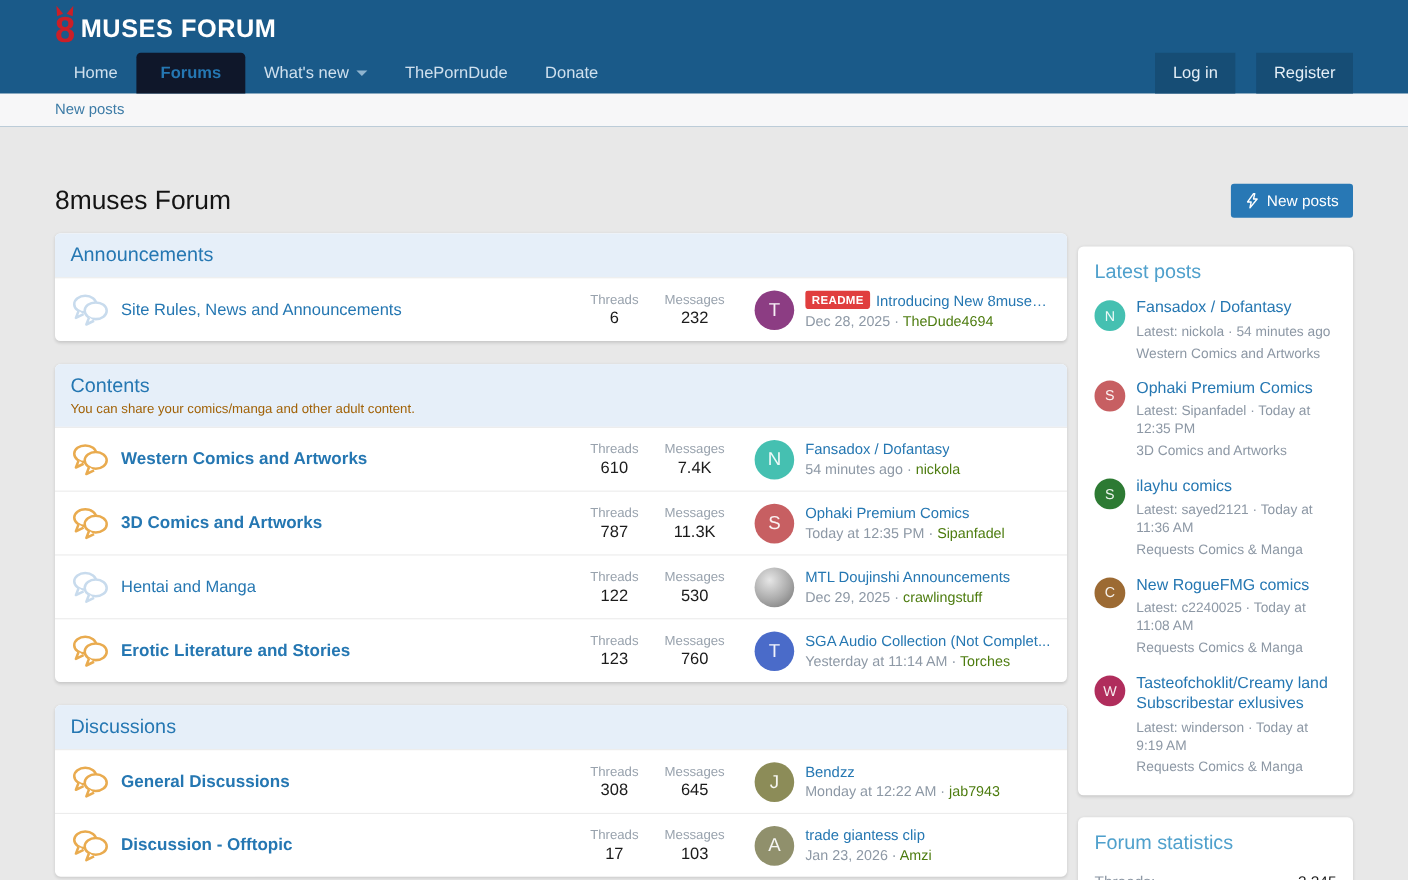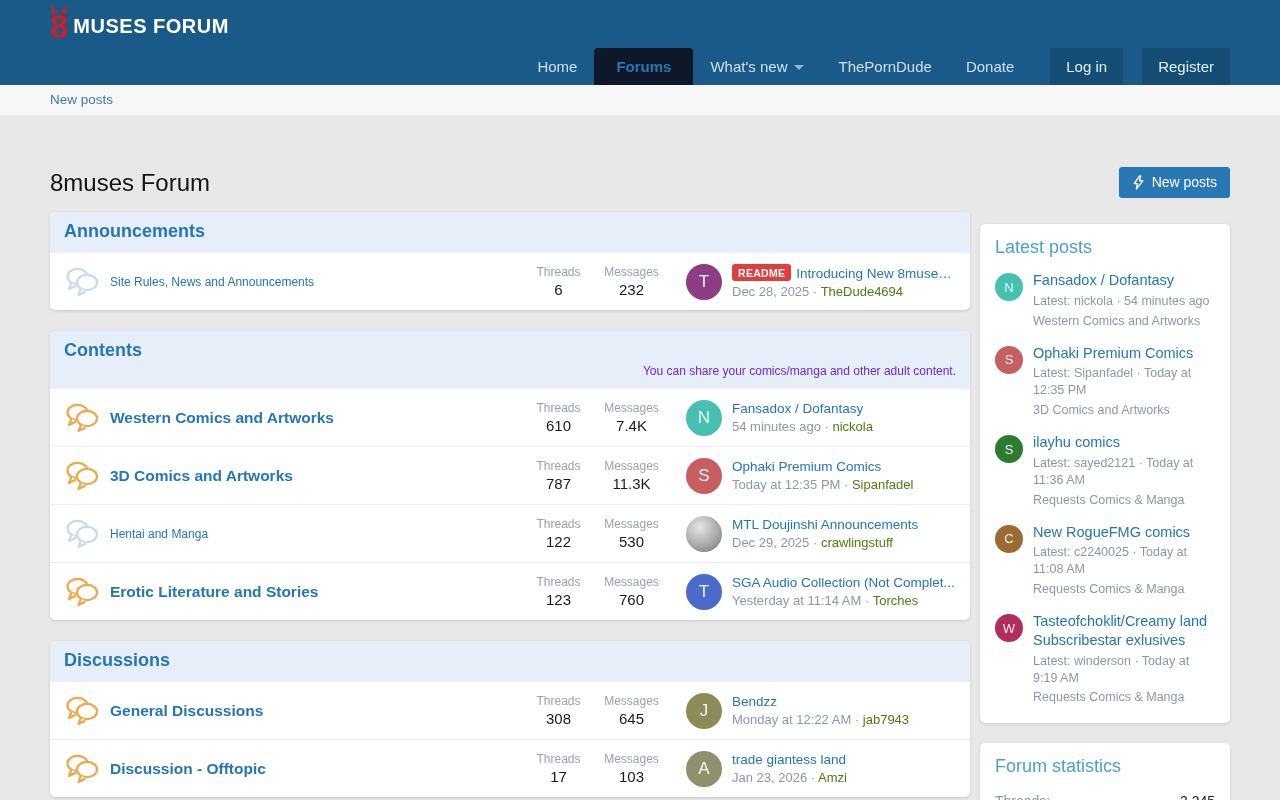--- a/index.html
+++ b/index.html
@@ -19,23 +19,23 @@
   .logo-eight {
     color: #cb1f27; font-size: 33px; font-weight: 800; line-height: 1;
     position: relative; margin-right: 5px; top: 2px;
   }
   .logo-eight::before, .logo-eight::after {
     content: ""; position: absolute; top: -5px; width: 0; height: 0;
     border-style: solid;
   }
   .logo-eight::before { left: 0px; border-width: 0 3px 9px 3px; border-color: transparent transparent #cb1f27 transparent; transform: rotate(-22deg); }
   .logo-eight::after { right: 0px; border-width: 0 3px 9px 3px; border-color: transparent transparent #cb1f27 transparent; transform: rotate(22deg); }
-  .logo-text { color: #ffffff; font-size: 20px; font-weight: 800; letter-spacing: 0.5px; line-height: 1; position: relative; top: 2px; }
-
-  .nav-row { height: 37px; display: flex; justify-content: flex-end; padding: 0 50px; }
+  .logo-text { color: #ffffff; font-size: 23px; font-weight: 800; letter-spacing: 0.5px; line-height: 1; position: relative; top: 2px; }
+
+  .nav-row { height: 37px; display: flex; justify-content: space-between; padding: 0 50px; }
   .nav-left { display: flex; }
   .nav-item {
     color: #cfe0ee; font-size: 15px; line-height: 37px; padding: 0 17px; display: block; white-space: nowrap;
   }
   .nav-item.active {
     background: #0f172a; color: #2577b2; font-weight: bold;
     border-radius: 4px 4px 0 0; padding: 0 22px;
   }
   .caret {
     display: inline-block; margin-left: 7px; vertical-align: middle;
@@ -64,27 +64,27 @@
   .content-flex { display: flex; gap: 10px; align-items: flex-start; }
   main.forum-col { width: 920px; flex: none; }
   aside.sidebar { width: 250px; flex: none; padding-top: 12px; }
 
   
   .block {
     background: #fff; border-radius: 5px; overflow: hidden;
     box-shadow: 0 1px 3px rgba(0,0,0,0.14); margin-bottom: 21px;
   }
   .block-header { background: #e6eff9; padding: 9px 14px 10px; }
-  .cat-title { margin: 0; font-size: 18px; font-weight: 700; color: #2577b2; }
-  .cat-desc { margin: 3px 0 0; font-size: 12px; color: #6d28d9; text-align: right; }
+  .cat-title { margin: 0; font-size: 18px; font-weight: 400; color: #2577b2; }
+  .cat-desc { margin: 3px 0 0; font-size: 12px; color: #a16207; }
 
   .forum-row { display: flex; align-items: center; padding: 10px 14px; border-top: 1px solid #ececec; min-height: 58px; }
   .forum-row:first-of-type { border-top: none; }
   .row-icon { width: 36px; flex: none; display: flex; align-items: center; }
-  .row-title { flex: 1; font-size: 12px; color: #2577b2; padding: 0 10px; overflow: hidden; white-space: nowrap; text-overflow: ellipsis; }
+  .row-title { flex: 1; font-size: 15px; color: #2577b2; padding: 0 10px; overflow: hidden; white-space: nowrap; text-overflow: ellipsis; }
   .row-title.unread { font-weight: 700; font-size: 15.5px; }
   .row-stats { display: flex; flex: none; }
   .stat-cell { width: 73px; text-align: center; }
   .stat-label { display: block; font-size: 12px; color: #98a2ad; }
   .stat-value { display: block; font-size: 15px; color: #1b1b1b; margin-top: 2px; }
   .row-avatar {
     width: 36px; height: 36px; border-radius: 50%; flex: none; margin: 0 10px 0 18px;
     display: flex; align-items: center; justify-content: center;
     color: rgba(255,255,255,0.92); font-size: 17px;
   }
@@ -363,21 +363,21 @@
                 <span class="stat-value">17</span>
               </div>
               <div class="stat-cell">
                 <span class="stat-label">Messages</span>
                 <span class="stat-value">103</span>
               </div>
             </div>
             <a class="row-avatar" style="background: rgb(144, 144, 108);">A</a>
             <div class="row-last">
               <div class="last-line1">
-                <a class="last-title">trade giantess land</a>
+                <a class="last-title">trade giantess clip</a>
               </div>
               <div class="last-line2">Jan 23, 2026 · <a class="last-user">Amzi</a></div>
             </div>
           </div>
         </section>
       </main>
 
     <aside class="sidebar">
       <section class="card">
         <h3>Latest posts</h3>

